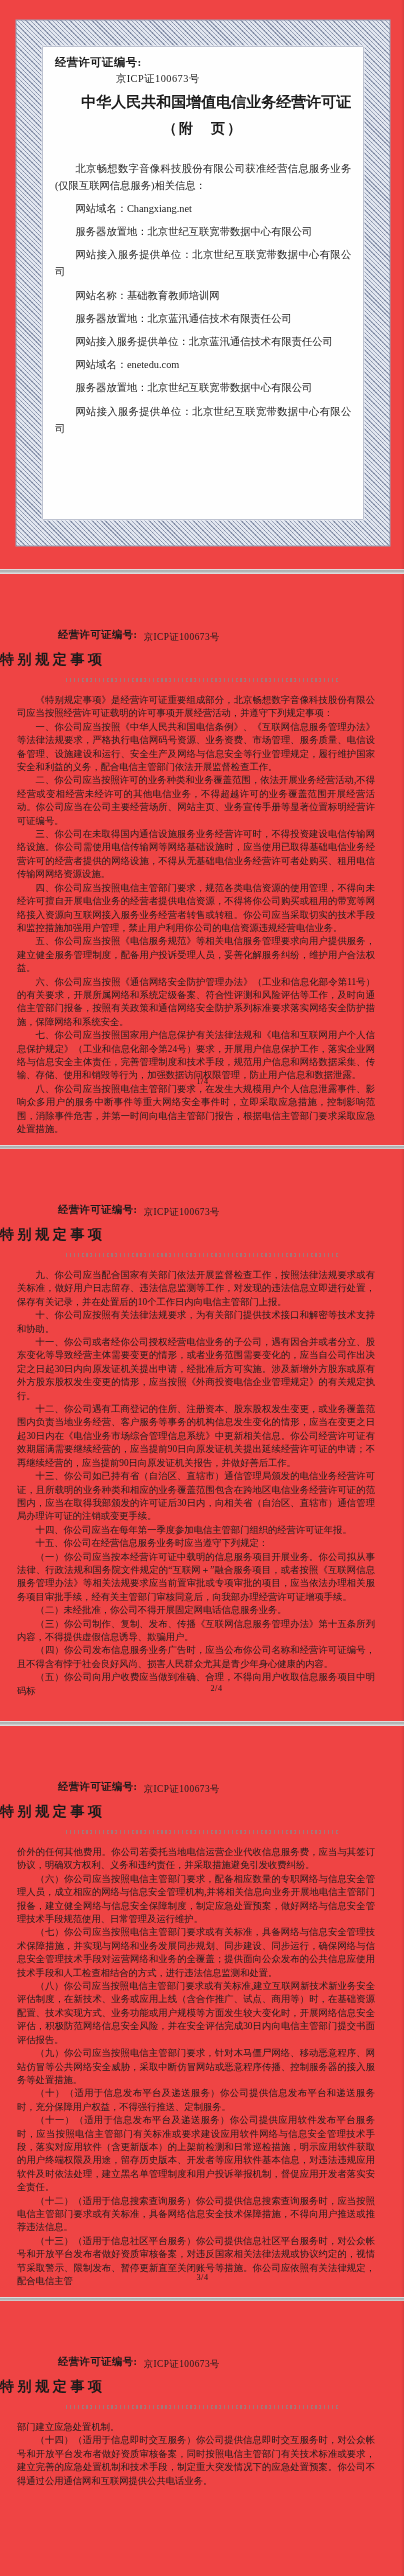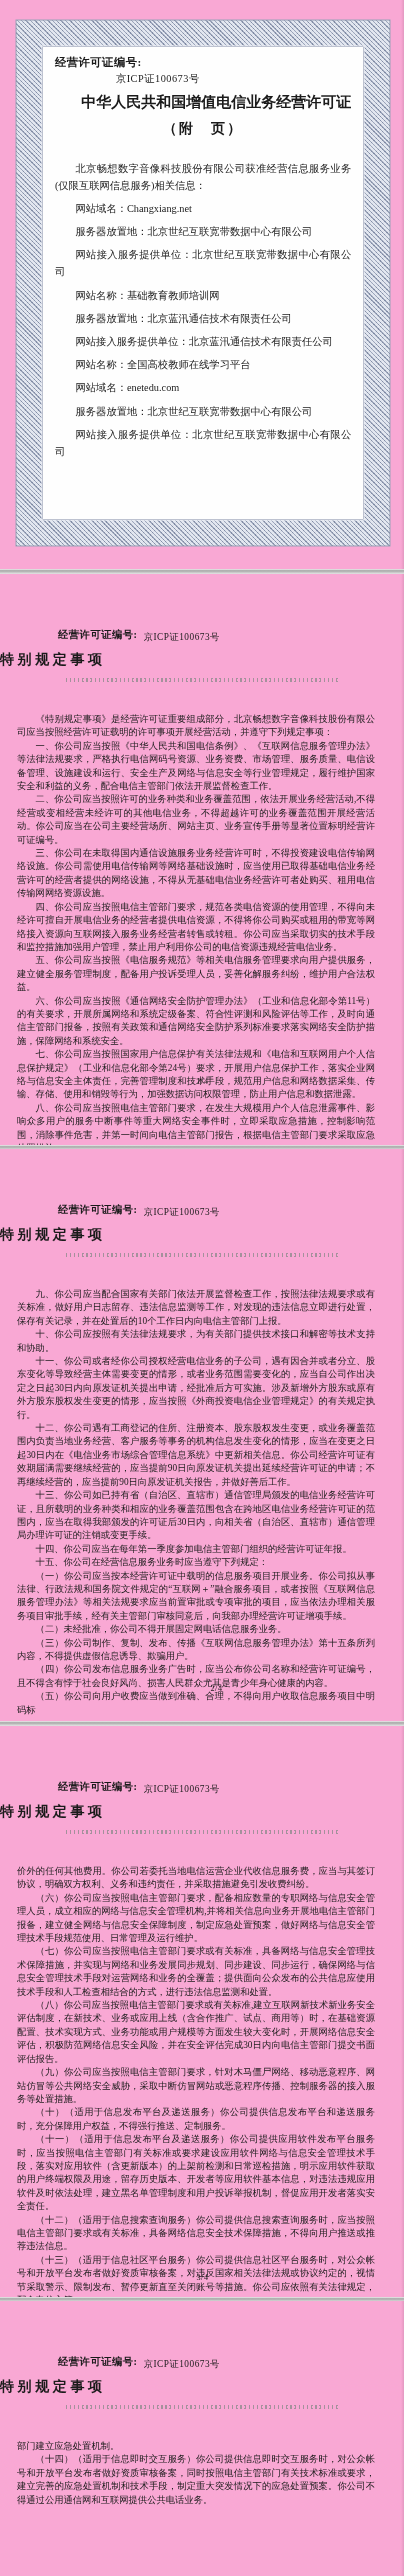--- a/index.html
+++ b/index.html
@@ -1,20 +1,20 @@
 <!DOCTYPE html>
 <html style="font-size:8.2px"><head>
 <meta charset="utf-8">
 <style>
   html,body{margin:0;padding:0;background:#ececec;}
   #canvas{
     position:relative;width:405px;height:2873px;margin:0 auto;background:#ffffff;
     font-family:"Liberation Serif","DejaVu Serif",serif;color:#1b1b1b;
   }
-  .sheet{position:absolute;left:0;width:405px;background:#f9a8d4;overflow:hidden;}
+  .sheet{position:absolute;left:0;width:405px;background:#ef4444;overflow:hidden;}
   .sheet::after{content:"";position:absolute;top:0;right:0;width:4.1px;height:100%;
     background:linear-gradient(90deg,rgba(0,0,0,0),rgba(0,0,0,.12));pointer-events:none;}
   .divider{position:absolute;left:0;width:405px;
     background:linear-gradient(180deg,#f2f2f2 0%,#a6a6a6 35%,#cfcfcf 75%,#e4e4e4 100%);}
 
   
   .cert-frame{position:absolute;left:15.5px;top:19.6px;width:374px;height:526px;
     background:
       repeating-linear-gradient(45deg,rgba(110,122,150,.50) 0 1px,rgba(232,236,244,.85) 1px 3.1px),
       repeating-linear-gradient(-45deg,rgba(110,122,150,.40) 0 1px,rgba(214,220,232,.65) 1px 3.1px),
@@ -34,21 +34,21 @@
   .prov-header{position:absolute;left:58px;top:54px;white-space:nowrap;font-family:Liberation Serif, serif;}
   .prov-header .lbl{font-size:10.3px;font-weight:700;letter-spacing:0.5px;}
   .prov-header .num{font-size:9.3px;position:relative;top:1.5px;margin-left:4.1px;letter-spacing:0.5px;}
   .prov-title{position:absolute;left:0;top:77px;width:100%;text-align:left;
     font-size:14px;font-weight:700;letter-spacing:3.6px;}
   .wave{position:absolute;left:66px;top:104px;width:273px;height:3.6px;opacity:.75;
     background:
       repeating-linear-gradient(100deg,#8a8a8a 0 1px,transparent 1px 4.1px),
       repeating-linear-gradient(80deg,#8a8a8a 0 1px,transparent 1px 4.1px);}
   .prov-body{position:absolute;left:17px;top:120px;width:358px;
-    font-size:9.3px;line-height:13.4px;text-align:justify;margin-top:19px;}
+    font-size:9.3px;line-height:13.4px;text-align:justify;}
   .prov-body p{margin:0;text-indent:2em;}
   .prov-body p.cont{text-indent:0;}
   .page-no{position:absolute;left:0;width:100%;text-align:center;font-size:8.2px;letter-spacing:0.5px;}
 </style>
 </head>
 <body>
 
 <div id="canvas">
 
   <section class="sheet" style="top:0;height:569px;">
@@ -60,21 +60,20 @@
           <div class="cert-title">中华人民共和国增值电信业务经营许可证</div>
           <div class="cert-subtitle">（附　页）</div>
           <div class="cert-body">
             <p>北京畅想数字音像科技股份有限公司获准经营信息服务业务(仅限互联网信息服务)相关信息：</p>
             <p>网站域名：Changxiang.net</p>
             <p>服务器放置地：北京世纪互联宽带数据中心有限公司</p>
             <p>网站接入服务提供单位：北京世纪互联宽带数据中心有限公司</p>
             <p>网站名称：基础教育教师培训网</p>
             <p>服务器放置地：北京蓝汛通信技术有限责任公司</p>
             <p>网站接入服务提供单位：北京蓝汛通信技术有限责任公司</p>
-            <p>网站名称：全国高校教师在线学习平台</p>
             <p>网站域名：enetedu.com</p>
             <p>服务器放置地：北京世纪互联宽带数据中心有限公司</p>
             <p>网站接入服务提供单位：北京世纪互联宽带数据中心有限公司</p>
           </div>
         </div>
       </div>
     </div>
   </section>
 
   <div class="divider" style="top:569px;height:4.6px;"></div>

